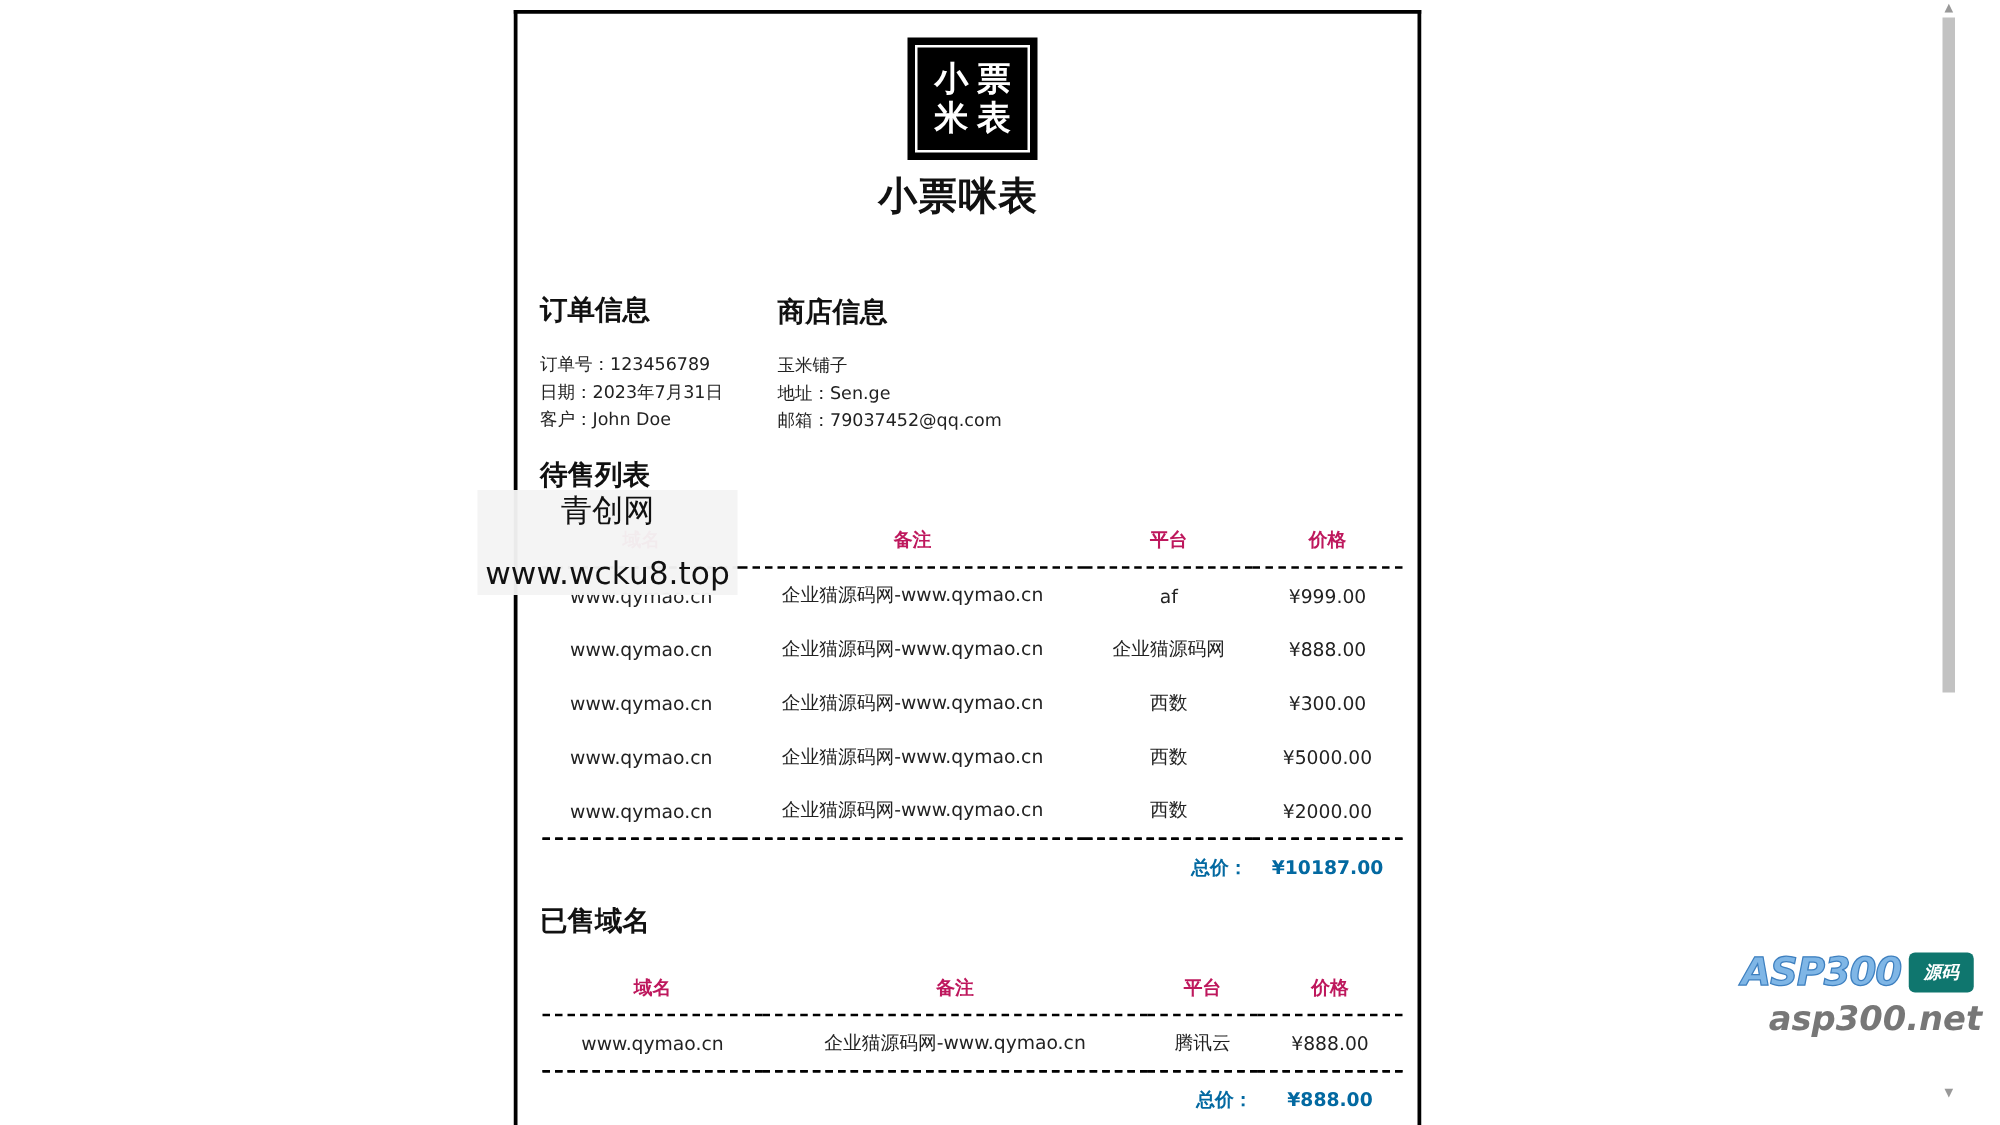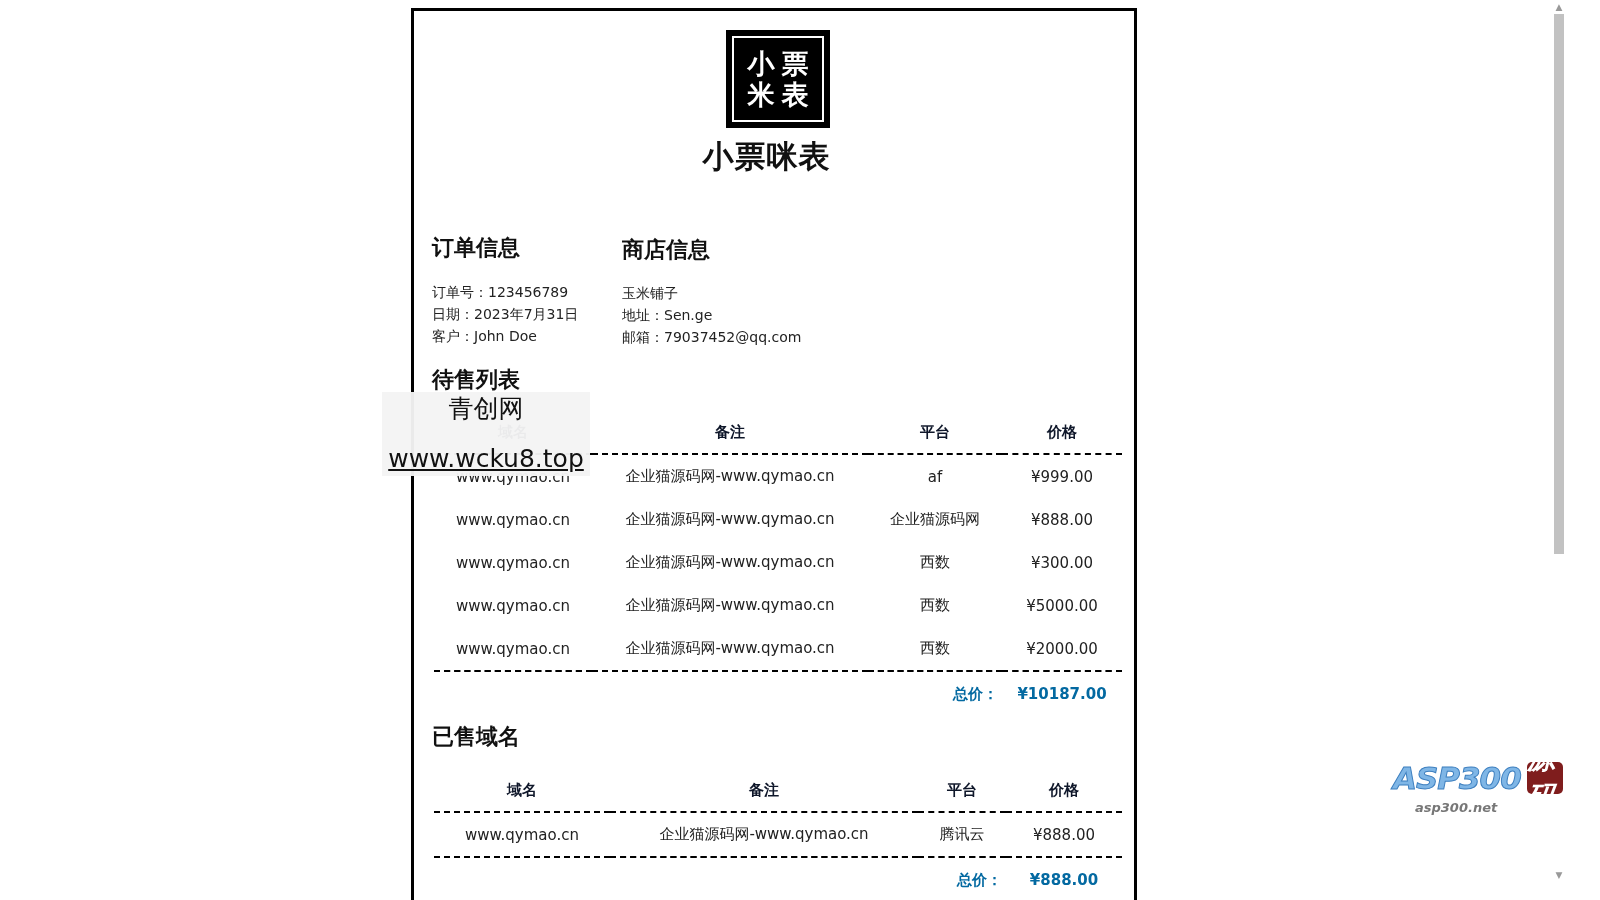--- a/index.html
+++ b/index.html
@@ -30,47 +30,47 @@
     font-size: 31px; font-weight: bold; letter-spacing: 1px;
   }
   .section-title { position: absolute; font-size: 22px; font-weight: bold; }
   .info-lines { position: absolute; font-size: 14px; line-height: 22px; color: #222; }
   .info-lines div { white-space: nowrap; }
 
   table.items {
     position: absolute; left: 20px; width: 688px;
     border-collapse: collapse; font-size: 15px; color: #222;
   }
-  table.items th { font-weight: bold; font-size: 15px; height: 40px; text-align: center; color: #0f172a; }
+  table.items th { font-weight: bold; font-size: 15px; height: 40px; text-align: center; color: #be185d; }
   table.items td { text-align: center; height: 41px; white-space: nowrap; }
   table.items thead tr { border-bottom: 2px dashed #000; }
   table.items tbody tr.last { border-bottom: 2px dashed #000; }
   table.items tfoot td { font-weight: bold; height: 42px; color: #0369a1; }
 
   .overlay-wm {
     position: absolute; left: 382px; top: 392px; width: 208px; height: 84px;
     background: rgba(244,244,244,0.96);
     display: flex; flex-direction: column; align-items: center; justify-content: center;
     font-family: "DejaVu Sans", sans-serif; color: #111; z-index: 5; gap: 16px;
   }
   .overlay-wm .l1 { font-size: 25px; line-height: 34px; }
-  .overlay-wm .l2 { font-size: 25px; line-height: 34px; text-decoration: underline; }
+  .overlay-wm .l2 { font-size: 25px; line-height: 34px; }
 
   .corner-wm { position: absolute; left: 1378px; top: 760px; width: 190px; height: 70px; z-index: 5; margin-left: 15px; }
   .corner-wm .asp {
     position: absolute; left: 0; top: 0; font-size: 31px; font-weight: bold; font-style: italic;
     color: #7fb6e6; -webkit-text-stroke: 1px #3d7fbf; letter-spacing: -1px;
   }
   .corner-wm .badge {
-    position: absolute; left: 134px; top: 2px; width: 36px; height: 32px;
-    background: #7f1d1d; border-radius: 5px; color: #fff; font-weight: bold; font-style: italic;
-    font-size: 28px; display: flex; align-items: center; justify-content: center;
+    position: absolute; left: 134px; top: 2px; width: 52px; height: 32px;
+    background: #0f766e; border-radius: 5px; color: #fff; font-weight: bold; font-style: italic;
+    font-size: 14px; display: flex; align-items: center; justify-content: center;
   }
   .corner-wm .net {
-    position: absolute; left: 22px; top: 40px; font-size: 13px; font-weight: bold;
+    position: absolute; left: 22px; top: 40px; font-size: 27px; font-weight: bold;
     font-style: italic; color: #777;
   }
 
   .scrollbar { position: absolute; left: 1550px; top: 0; width: 18px; height: 882px; background: #fff; }
   .scroll-up, .scroll-down { position: absolute; left: 0; width: 18px; height: 14px; color: #999;
     font-size: 9px; display: flex; align-items: center; justify-content: center; }
   .scroll-up { top: 0; }
   .scroll-down { bottom: 0; }
   .scroll-thumb { position: absolute; left: 4px; top: 14px; width: 10px; height: 540px;
     background: #c2c2c2; border-radius: 0; }

